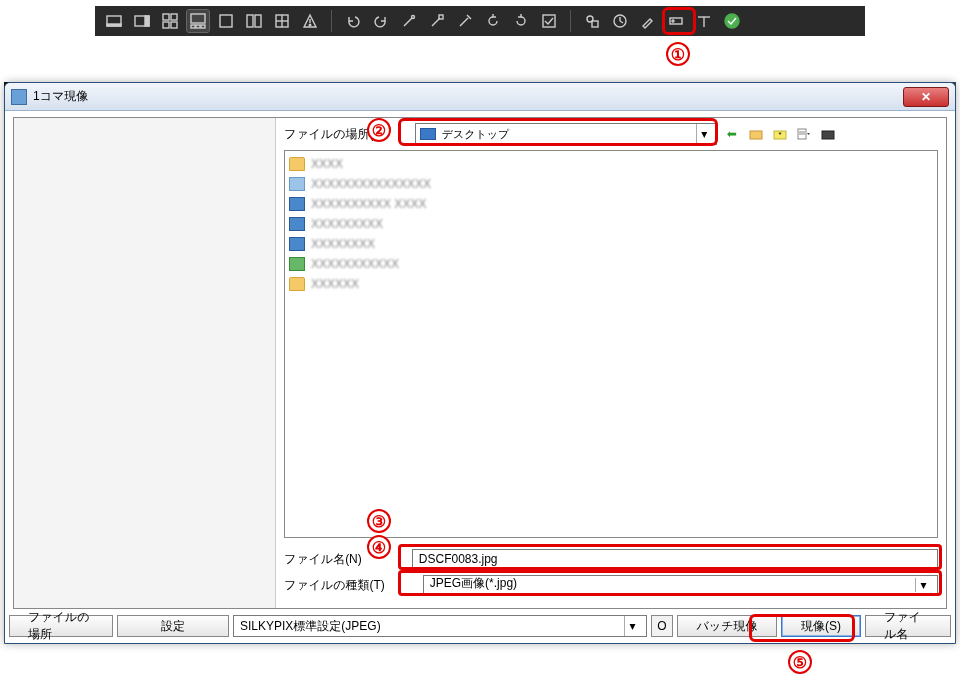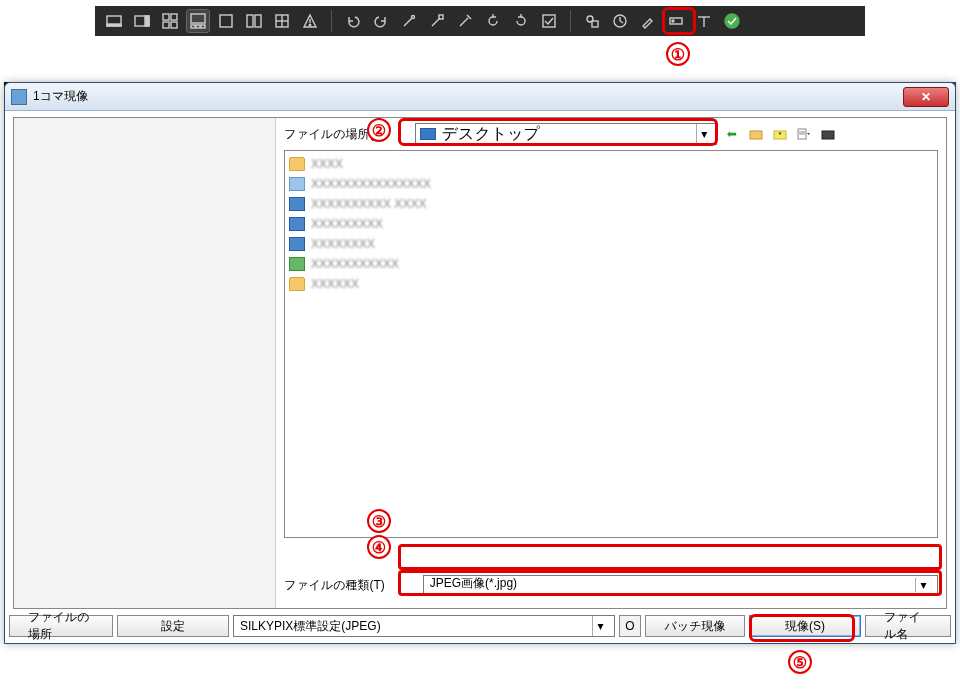--- a/index.html
+++ b/index.html
@@ -69,21 +69,21 @@
   .toprow {
     position: absolute; top: 4px; left: 270px; right: 8px; height: 24px;
     display: flex; align-items: center; gap: 6px;
   }
   .lbl { font-size: 12px; color: #000; white-space: nowrap; }
   .locselect {
     flex: 0 0 302px; height: 22px; border: 1px solid #7a7a7a; background: #fff;
     display: flex; align-items: center; padding: 0 4px; gap: 6px; position: relative;
   }
   .locselect .moni { width: 16px; height: 12px; background: #3a78c8; border: 1px solid #2a5a9a; }
-  .locselect .ltxt { font-size: 16px; }
+  .locselect .ltxt { font-size: 11px; }
   .locselect .dd { margin-left: auto; width: 16px; height: 100%; border-left: 1px solid #aaa;
     display:flex;align-items:center;justify-content:center; }
   .tiny { width: 18px; height: 18px; display:flex;align-items:center;justify-content:center;
     border:1px solid transparent; color:#444; cursor:pointer; }
   .tiny svg { width:14px; height:14px; }
 
   .hl-2 {
     position: absolute; top: 0px; left: 384px; width: 320px; height: 28px;
     border: 3px solid #e30000; border-radius: 6px;
   }
@@ -368,20 +368,25 @@
       <div class="fitem">
           <div class="ico pic"></div>
           <span class="fname">XXXXXXXXXXX</span>
         </div>
       <div class="fitem">
           <div class="ico folder"></div>
           <span class="fname">XXXXXX</span>
         </div>
     </div>
 
+    <div class="row row-name">
+      <span class="lbl">ファイル名(N)</span>
+      <div style="width:34px"></div>
+      <input class="field" value="DSCF0083.jpg" style="">
+    </div>
     <div class="row row-type">
       <span class="lbl">ファイルの種類(T)</span>
       <div style="width:22px"></div>
       <div class="field dd">
         <span>JPEG画像(*.jpg)</span>
         <div class="ddbtn">▾</div>
       </div>
     </div>
     <div class="hl-3"></div>
     <div class="hl-4"></div>
@@ -389,21 +394,21 @@
 
   <div class="bottombar">
     <div class="bbtn" style="width:104px">ファイルの場所</div>
     <div class="bbtn" style="width:112px">設定</div>
     <div class="presetsel">
       <span>SILKYPIX標準設定(JPEG)</span>
       <div class="ddbtn">▾</div>
     </div>
     <div class="smallsq">O</div>
     <div class="bbtn" style="width:100px">バッチ現像</div>
-    <div class="bbtn primary" style="width:112px">現像(S)</div>
+    <div class="bbtn primary" style="width:80px">現像(S)</div>
     <div class="bbtn" style="width:86px">ファイル名</div>
   </div>
   <div class="hl-5"></div>
 </div>
 
 <div class="callout" style="top:118px;left:367px">②</div>
 <div class="callout" style="top:509px;left:367px">③</div>
 <div class="callout" style="top:535px;left:367px">④</div>
 <div class="callout" style="top:650px;left:788px">⑤</div>
 

